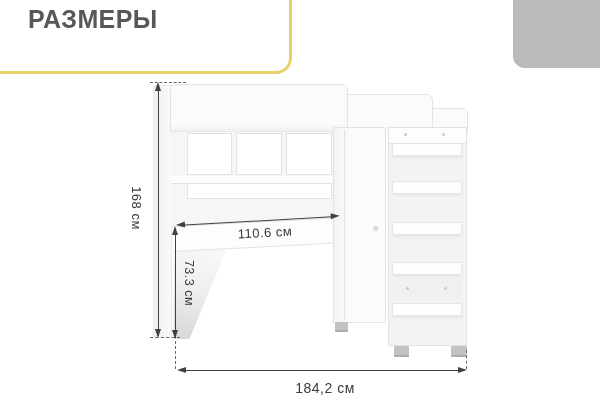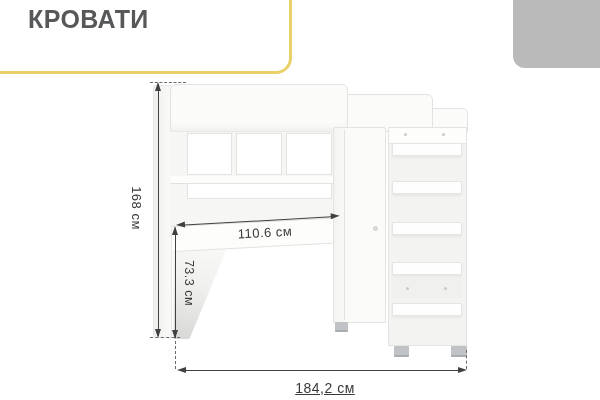--- a/index.html
+++ b/index.html
@@ -76,21 +76,21 @@
   }
   .rot90{transform:rotate(90deg);transform-origin:center;}
   .rot-3{transform:rotate(-3deg);transform-origin:center;}
   .t184{font-size:14px;}
 </style>
 </head>
 <body>
 
 <div class="abs yellow-frame"></div>
 <div class="abs title">
-  <div>КРОВАТИ</div>
+  <div>РАЗМЕРЫ</div>
 </div>
 <div class="abs corner-tab"></div>
 
 <div class="abs" style="left:0;top:0;width:600px;height:400px;">
   <div class="abs side-panel"></div>
   <div class="abs panel guard-main"></div>
   <div class="abs panel guard-step2"></div>
   <div class="abs panel guard-step3"></div>
 
   <div class="abs backboard"></div>
@@ -141,13 +141,13 @@
   <div class="abs arr left" style="left:0;top:1px;"></div>
   <div class="abs arr right" style="right:0;top:1px;"></div>
 </div>
 <div class="abs dim-text rot-3" style="left:213px;top:225px;width:104px;">110.6 см</div>
 
 <div class="abs dash-v" style="left:174.5px;top:341px;height:28px;"></div>
 <div class="abs dash-v" style="left:466px;top:350px;height:19px;"></div>
 <div class="abs dline" style="left:180px;top:369.5px;width:284px;height:1.5px;"></div>
 <div class="abs arr left" style="left:177px;top:366.5px;"></div>
 <div class="abs arr right" style="left:458px;top:366.5px;"></div>
-<div class="abs dim-text t184" style="left:263px;top:380px;width:124px;text-decoration:underline;">184,2 см</div>
+<div class="abs dim-text t184" style="left:263px;top:380px;width:124px;">184,2 см</div>
 
 </body></html>

